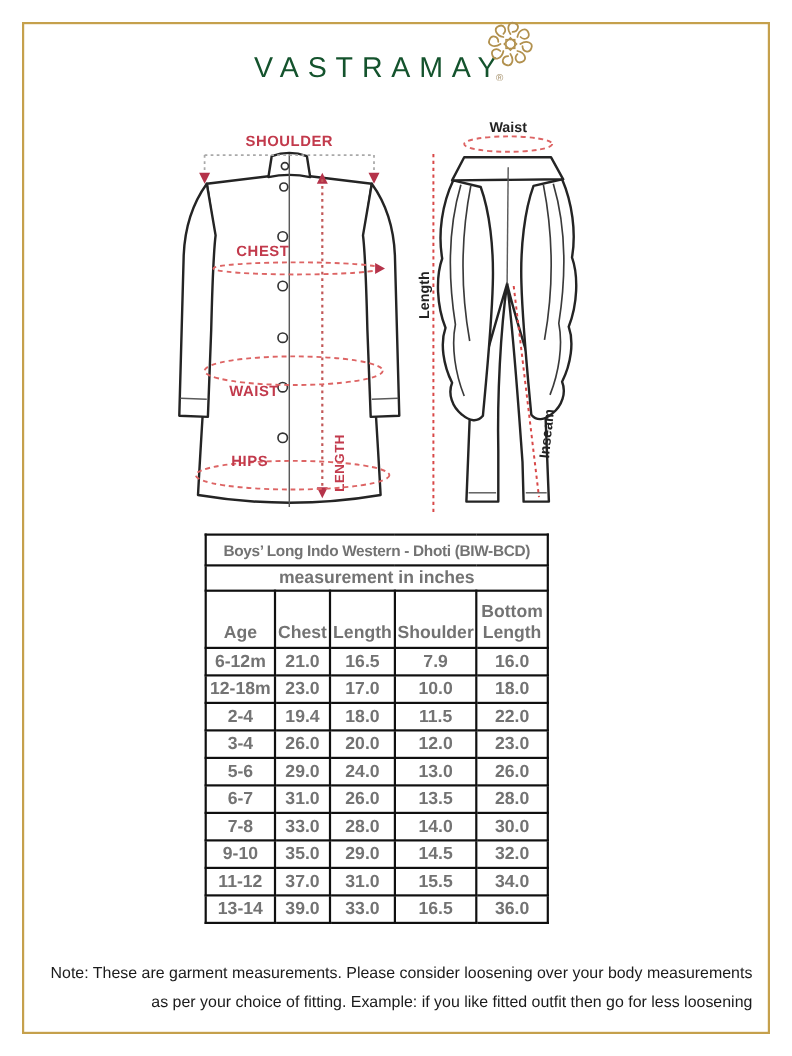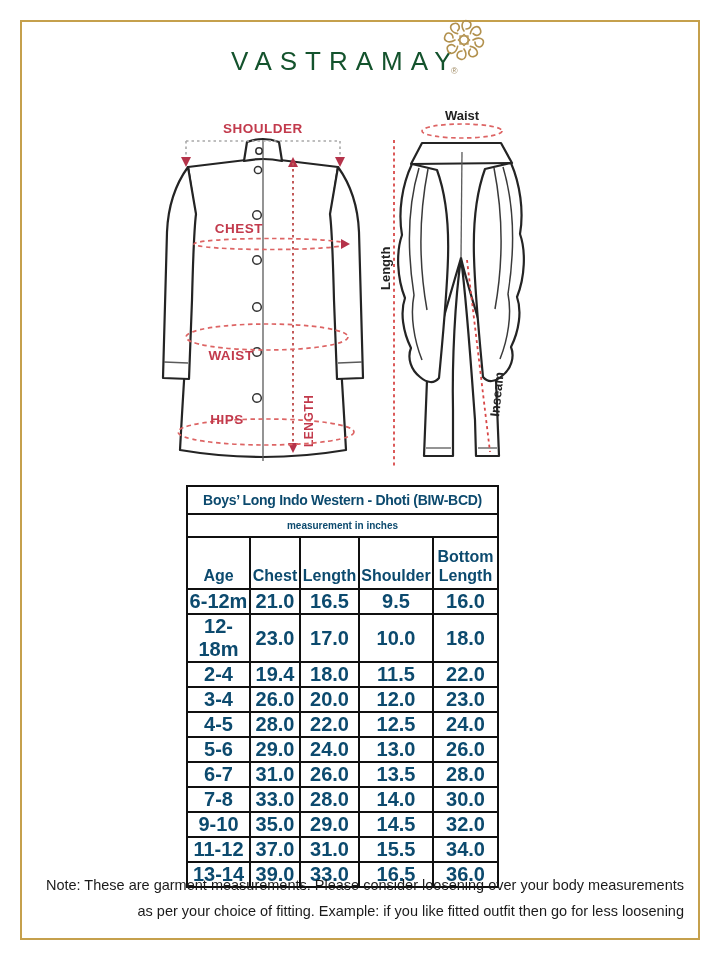--- a/index.html
+++ b/index.html
@@ -29,30 +29,30 @@
   .thinline{stroke:#5a5a5a;stroke-width:1.3;}
   .btn{fill:#ffffff;stroke:#333333;stroke-width:1.5;}
   .gdot{fill:none;stroke:#a9a9a9;stroke-width:1.6;stroke-dasharray:2.5 3;}
   .rdot{fill:none;stroke:#c25858;stroke-width:2;stroke-dasharray:2.5 3.5;}
   .rdash{fill:none;stroke:#dd6464;stroke-width:1.7;stroke-dasharray:4.5 3.5;}
   .rline{fill:none;stroke:#d84848;stroke-width:1.8;stroke-dasharray:3 3.2;}
   .arrow{fill:#b5334a;stroke:none;}
 
   .size-table{
     position:absolute;left:186px;top:485px;border-collapse:collapse;
-    table-layout:fixed;color:#0c4a6e;
+    table-layout:fixed;color:#737373;
   }
   .size-table td,.size-table th{
     border:2px solid #101010;text-align:center;padding:0;font-weight:bold;
     overflow:hidden;
   }
   .tbl-title td{height:26px;font-size:14px;letter-spacing:-0.3px;white-space:nowrap;}
-  .tbl-sub td{height:21px;font-size:10px;}
+  .tbl-sub td{height:21px;font-size:16px;}
   .tbl-head th{height:47px;font-size:16px;vertical-align:bottom;padding-bottom:3px;line-height:1.15;}
-  .tbl-data td{height:23px;font-size:20px;}
+  .tbl-data td{height:23px;font-size:16px;}
 
   .note{
     position:absolute;left:32px;right:22px;top:872px;text-align:right;
     padding-right:14px;font-size:14.5px;line-height:26px;color:#1b1b1b;
     white-space:nowrap;
   }
 </style>
 </head>
 <body>
 
@@ -184,21 +184,21 @@
     <th>Age</th>
     <th>Chest</th>
     <th>Length</th>
     <th>Shoulder</th>
     <th>Bottom Length</th>
   </tr>
   <tr class="tbl-data">
     <td>6-12m</td>
     <td>21.0</td>
     <td>16.5</td>
-    <td>9.5</td>
+    <td>7.9</td>
     <td>16.0</td>
   </tr>
   <tr class="tbl-data">
     <td>12-18m</td>
     <td>23.0</td>
     <td>17.0</td>
     <td>10.0</td>
     <td>18.0</td>
   </tr>
   <tr class="tbl-data">
@@ -209,27 +209,20 @@
     <td>22.0</td>
   </tr>
   <tr class="tbl-data">
     <td>3-4</td>
     <td>26.0</td>
     <td>20.0</td>
     <td>12.0</td>
     <td>23.0</td>
   </tr>
   <tr class="tbl-data">
-    <td>4-5</td>
-    <td>28.0</td>
-    <td>22.0</td>
-    <td>12.5</td>
-    <td>24.0</td>
-  </tr>
-  <tr class="tbl-data">
     <td>5-6</td>
     <td>29.0</td>
     <td>24.0</td>
     <td>13.0</td>
     <td>26.0</td>
   </tr>
   <tr class="tbl-data">
     <td>6-7</td>
     <td>31.0</td>
     <td>26.0</td>

